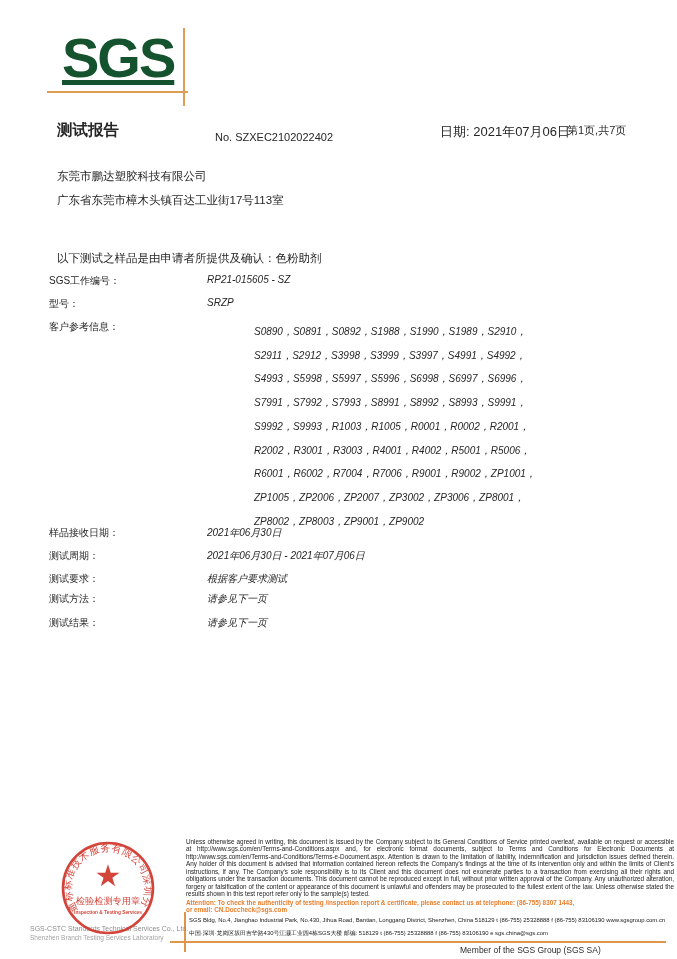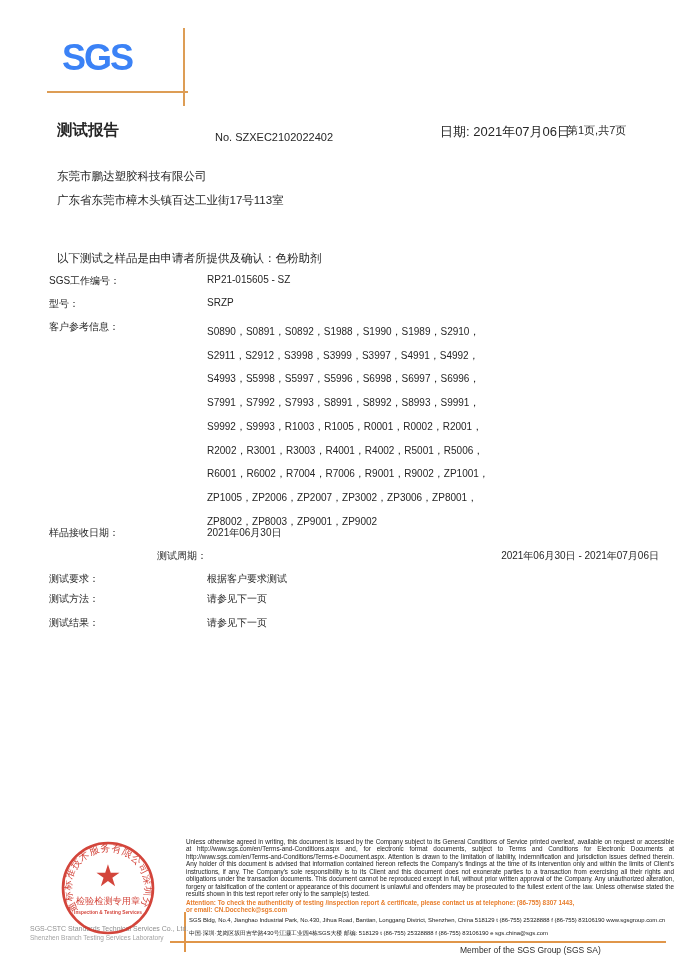--- a/index.html
+++ b/index.html
@@ -5,45 +5,45 @@
   html,body{margin:0;padding:0;background:#e9e9e9;}
   .page{
     position:relative;width:677px;height:959px;background:#ffffff;
     margin:0 auto;overflow:hidden;
     font-family:"Liberation Sans","DejaVu Sans",sans-serif;
     color:#262626;
   }
   
   .logo-text{
     position:absolute;left:62px;top:26px;
-    font-size:36px;font-weight:bold;color:#3b82f6;
-    letter-spacing:-2px;line-height:64px;
+    font-size:56px;font-weight:bold;color:#14532d;
+    letter-spacing:-2px;line-height:64px;text-decoration:underline;
   }
   .logo-hline{position:absolute;left:47px;top:91px;width:141px;height:2px;background:#dd9d55;}
   .logo-vline{position:absolute;left:183px;top:28px;width:2px;height:78px;background:#dd9d55;}
   
   .titlebar{position:absolute;left:0;top:120px;width:637px;height:20px;}
   .doc-title{position:absolute;left:57px;top:0;font-size:15.5px;font-weight:bold;}
   .report-no{position:absolute;left:215px;top:3px;font-size:11px;margin-top:8px;}
   .report-date{position:absolute;left:440px;top:3px;font-size:13px;}
   .page-info{position:absolute;left:567px;top:3px;font-size:11px;}
   
   .applicant{position:absolute;left:57px;top:164px;font-size:11.5px;line-height:24px;}
   .statement{position:absolute;left:57px;top:251px;font-size:11.5px;}
   
   .row{position:absolute;left:49px;right:18px;display:flex;font-size:10px;}
   .row .label{width:158px;flex:none;}
-  .row .value{flex:1;}
+  .row .value{flex:1;font-style:italic;}
   .pre{white-space:pre-line;}
   .row-jobno{top:274px;}
   .row-model{top:297px;}
-  .row-clientref{top:320px;}
+  .row-clientref{top:320px;gap:47px;}
   .row-clientref .value{line-height:23.7px;}
   .row-received{top:526px;}
-  .row-period{top:549px;text-align:right;}
+  .row-period{top:549px;}
   .row-requirement{top:572px;align-items:flex-end;}
   .row-method{top:592px;}
   .row-result{top:616px;}
   .row-conclusion{top:628px;}
   .row-conclusion .value{line-height:17.2px;}
   
   .footer-textblock{position:absolute;left:186px;top:838px;width:488px;}
   .legal{font-size:6.35px;line-height:7.45px;text-align:justify;color:#1c1c1c;}
   .attention{
     margin-top:1px;font-size:6.35px;line-height:7.4px;

